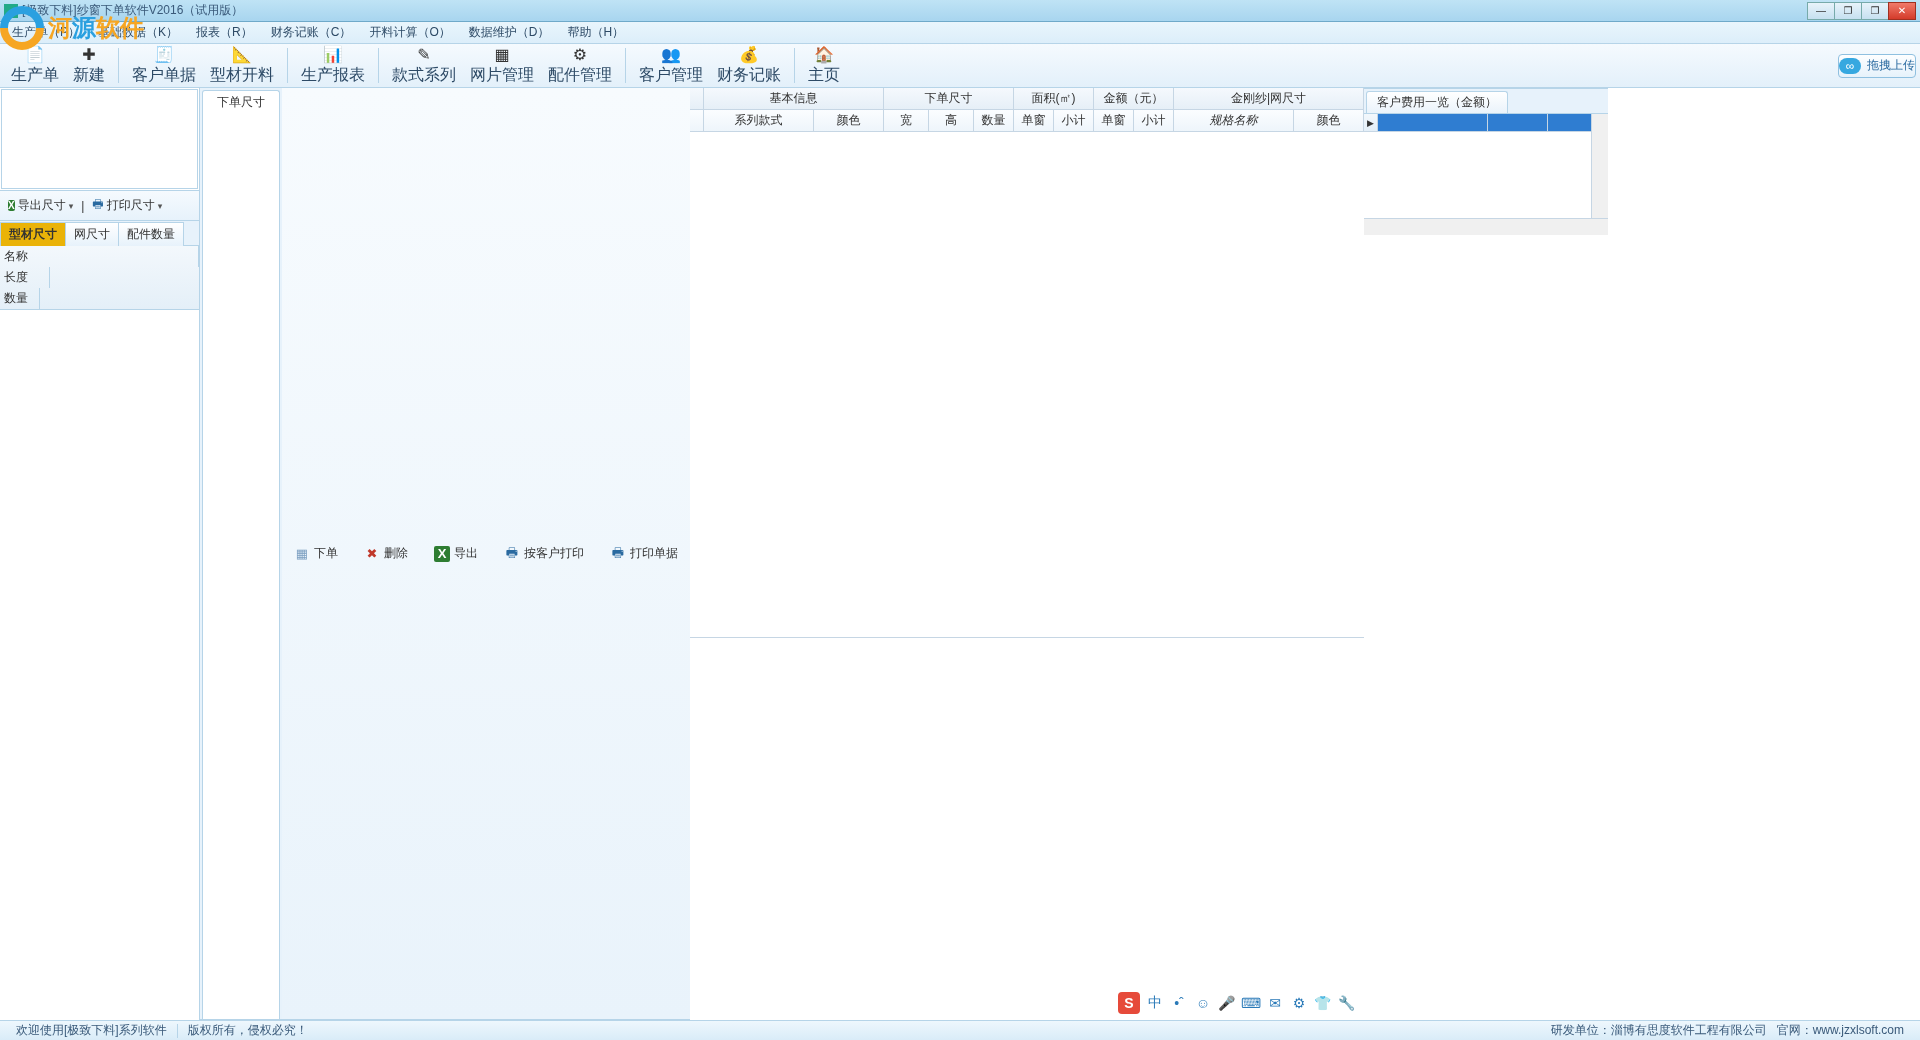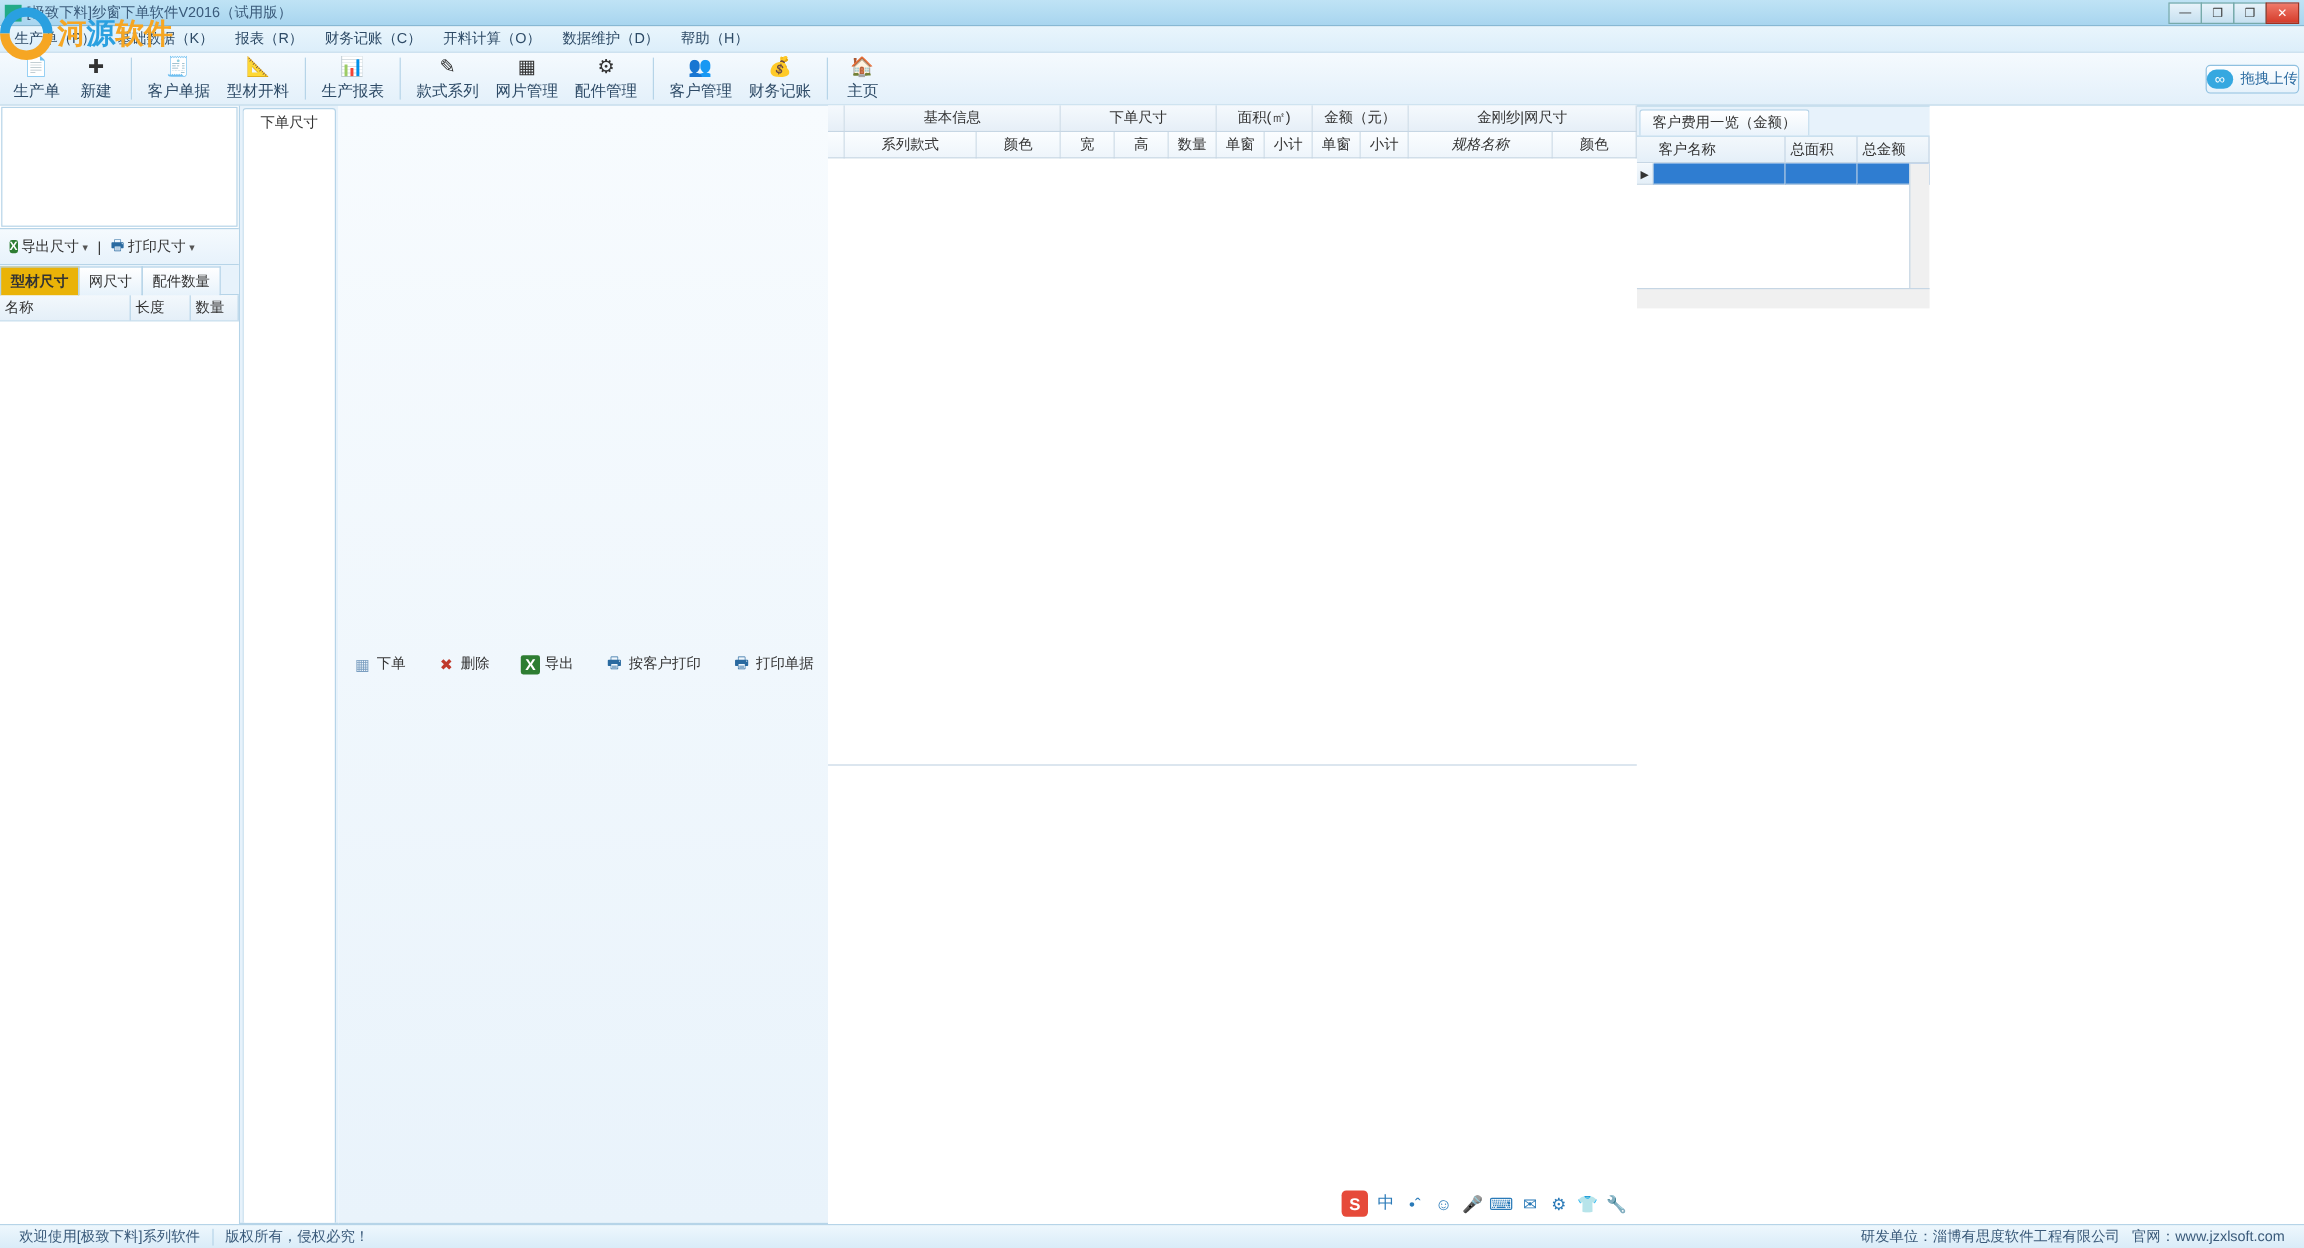--- a/index.html
+++ b/index.html
@@ -24,39 +24,39 @@
 
 
 .menubar { height: 22px; background: linear-gradient(#e9f5fc,#dceefa); border-bottom: 1px solid #b6d4e8; display: flex; align-items: center; padding: 0 4px; gap: 2px; }
 .menubar .menu-item { padding: 2px 8px; cursor: pointer; color:#2d4a66;}
 
 
 .toolbar { height: 44px; background: linear-gradient(#f5fafe,#e3f0fa); border-bottom: 1px solid #b6d4e8; display:flex; align-items:stretch; padding:2px 4px; position:relative;}
 .toolbar .sep { width:1px; background:#b6d4e8; margin:2px 6px; }
 .tool-btn { display:flex; flex-direction:column; align-items:center; justify-content:center; padding:2px 6px; min-width:46px; cursor:pointer; border:1px solid transparent; border-radius:3px;}
 .tool-btn .ticon { width:20px; height:20px; display:flex;align-items:center;justify-content:center; font-size:16px;}
-.tool-btn .tlabel { font-size:13px; color:#2d4a66; margin-top:1px;}
+.tool-btn .tlabel { font-size:16px; color:#2d4a66; margin-top:1px;}
 .upload-btn { margin-left:auto; align-self:center; height:24px; display:flex; align-items:center; gap:6px; padding:0 0; border:1px solid #8fc0e0; border-radius:4px; background:linear-gradient(#fdfeff,#e6f2fb); cursor:pointer; color:#2a6aa0;}
 .upload-btn .cloud{width:22px;height:16px;background:#36a8e0;border-radius:10px;position:relative;}
 .upload-btn .cloud::before{content:"∞";color:#fff;position:absolute;inset:0;display:flex;align-items:center;justify-content:center;font-size:12px;}
 
 
 .workspace { flex:1; display:flex; min-height:0;}
 .left-col { width:200px; display:flex; flex-direction:column; border-right:1px solid #b6d4e8;}
 .right-col { flex:1; display:flex; min-width:0;}
 
 
 .preview-pane { height:100px; border:1px solid #b6d4e8; margin:1px; background:#fff;}
 .left-toolbar { display:flex; align-items:center; gap:4px; padding:3px 4px; border-top:1px solid #b6d4e8; border-bottom:1px solid #b6d4e8; background:linear-gradient(#f5fafe,#e7f2fb);}
 .left-toolbar .lt-btn { display:flex; align-items:center; gap:3px; padding:1px 4px; cursor:pointer;}
 .left-toolbar .lt-btn .dd{font-size:9px;color:#555;}
 .left-tabs { display:flex; border-bottom:1px solid #b6d4e8; background:#e7f2fb;}
 .left-tabs .ltab { padding:3px 8px; border:1px solid #b6d4e8; border-bottom:none; background:linear-gradient(#fff,#e7f2fb); margin-right:-1px; cursor:pointer; position:relative; top:1px;}
 .left-tabs .ltab.active { background:#eab308; font-weight:bold; z-index:1;}
-.left-grid-head { display:flex; background:linear-gradient(#f3f8fc,#e4eff8); border-bottom:1px solid #b6d4e8;}
+.left-grid-head { display:flex; background:linear-gradient(#f3f8fc,#e4eff8); border-bottom:1px solid #b6d4e8;flex-direction:column;}
 .left-grid-head .lcell{ padding:2px 4px; border-right:1px solid #b6d4e8;}
 .left-grid-head .lc1{flex:1;} .left-grid-head .lc2{width:50px;} .left-grid-head .lc3{width:40px;}
 .left-grid-body { flex:1; background:#fff;}
 
 
 .r-tabstrip{ display:flex; padding:2px 2px 0 2px; background:#e7f2fb; border-bottom:1px solid #b6d4e8;}
 .r-tabstrip .rtab{ padding:3px 14px; border:1px solid #b6d4e8; border-bottom:none; background:linear-gradient(#fff,#eaf3fb); cursor:pointer; border-top-left-radius:3px;border-top-right-radius:3px;}
 .r-tabstrip .rtab.active{background:#fff;}
 
 .r-toolbar{ display:flex; align-items:center; gap:18px; padding:4px 8px; background:linear-gradient(#f7fbfe,#e9f3fb); border-bottom:1px solid #b6d4e8;}
@@ -293,26 +293,20 @@
           <div class="sicon">👕</div>
           <div class="sicon">🔧</div>
         </div>
     </div>
 
     <div class="cust-pane">
       <div class="cust-tabstrip">
         <div class="ctab">客户费用一览（金额）</div>
       </div>
       <div class="cust-grid">
-        <div class="cust-head">
-          <div class="rowind" style="width:14px;border-bottom:1px solid #c6d6e4;"></div>
-          <div class="ccell cc1">客户名称</div>
-          <div class="ccell cc2">总面积</div>
-          <div class="ccell cc3">总金额</div>
-        </div>
         <div class="cust-body">
           <div class="cust-row">
             <div class="rowind">▶</div>
             <div class="ccell cc1 sel"></div>
             <div class="ccell cc2 sel"></div>
             <div class="ccell cc3 sel"></div>
           </div>
           <div class="cust-vscroll"></div>
         </div>
         <div class="cust-hscroll"></div>

